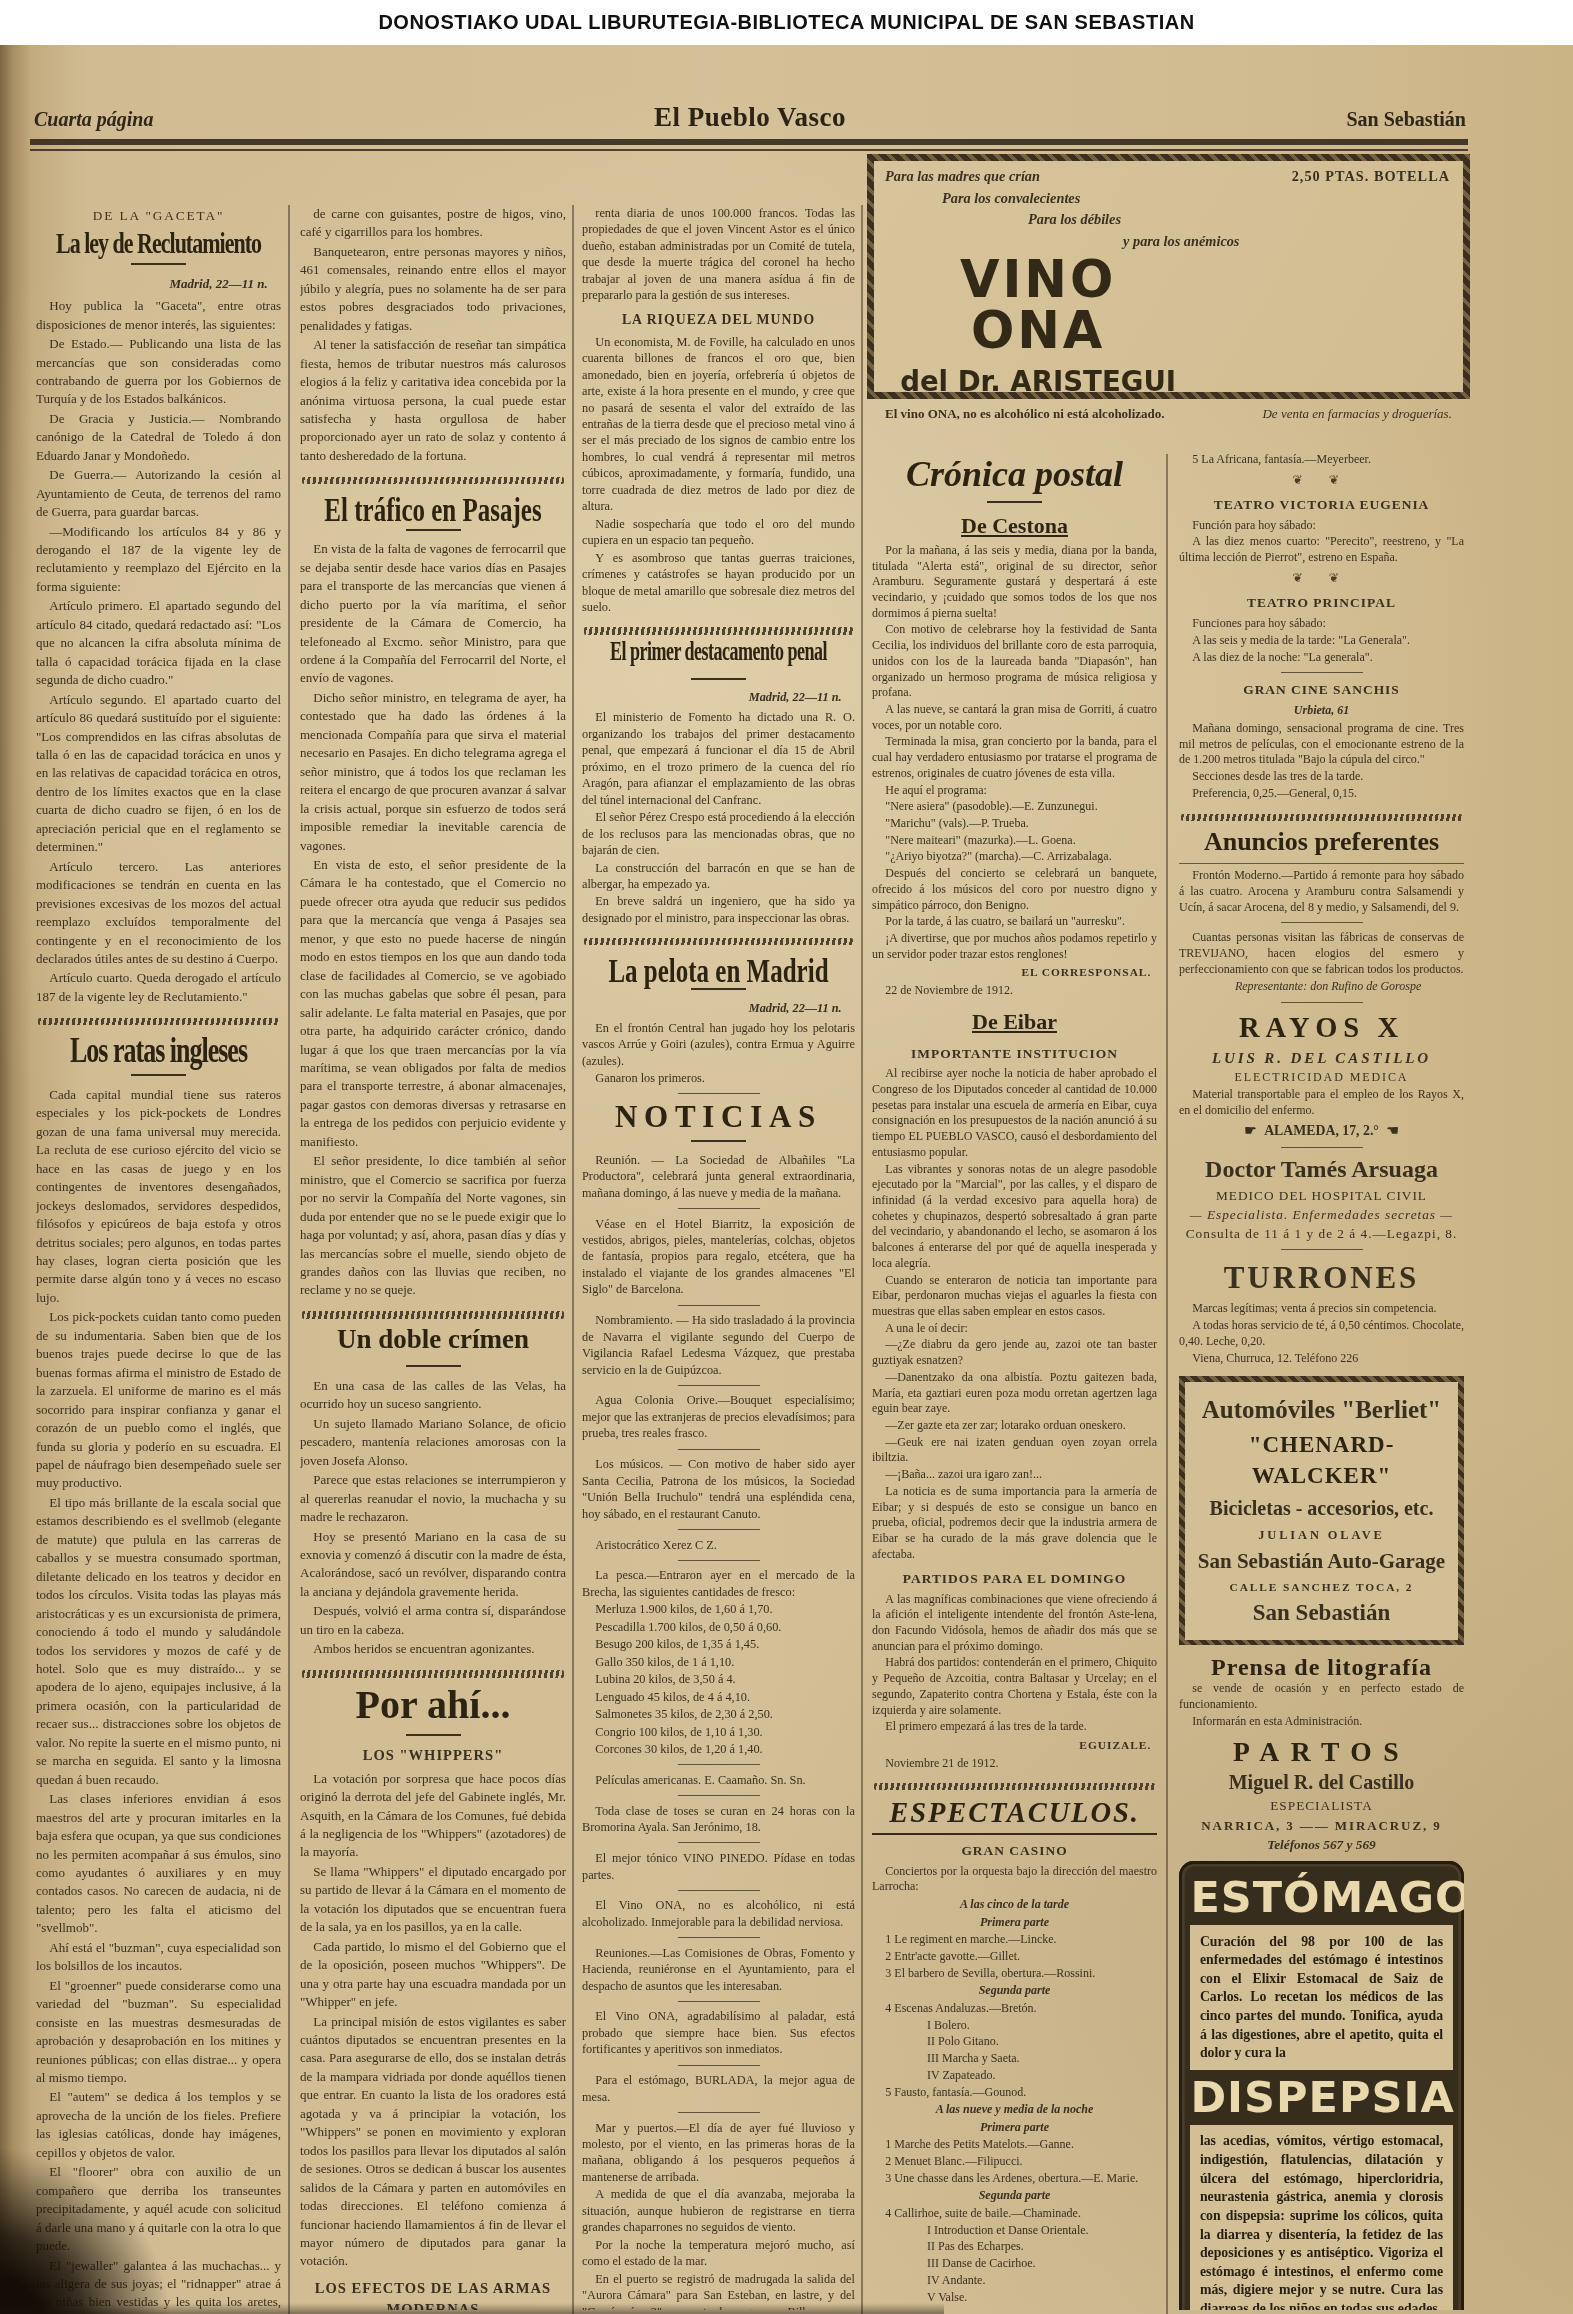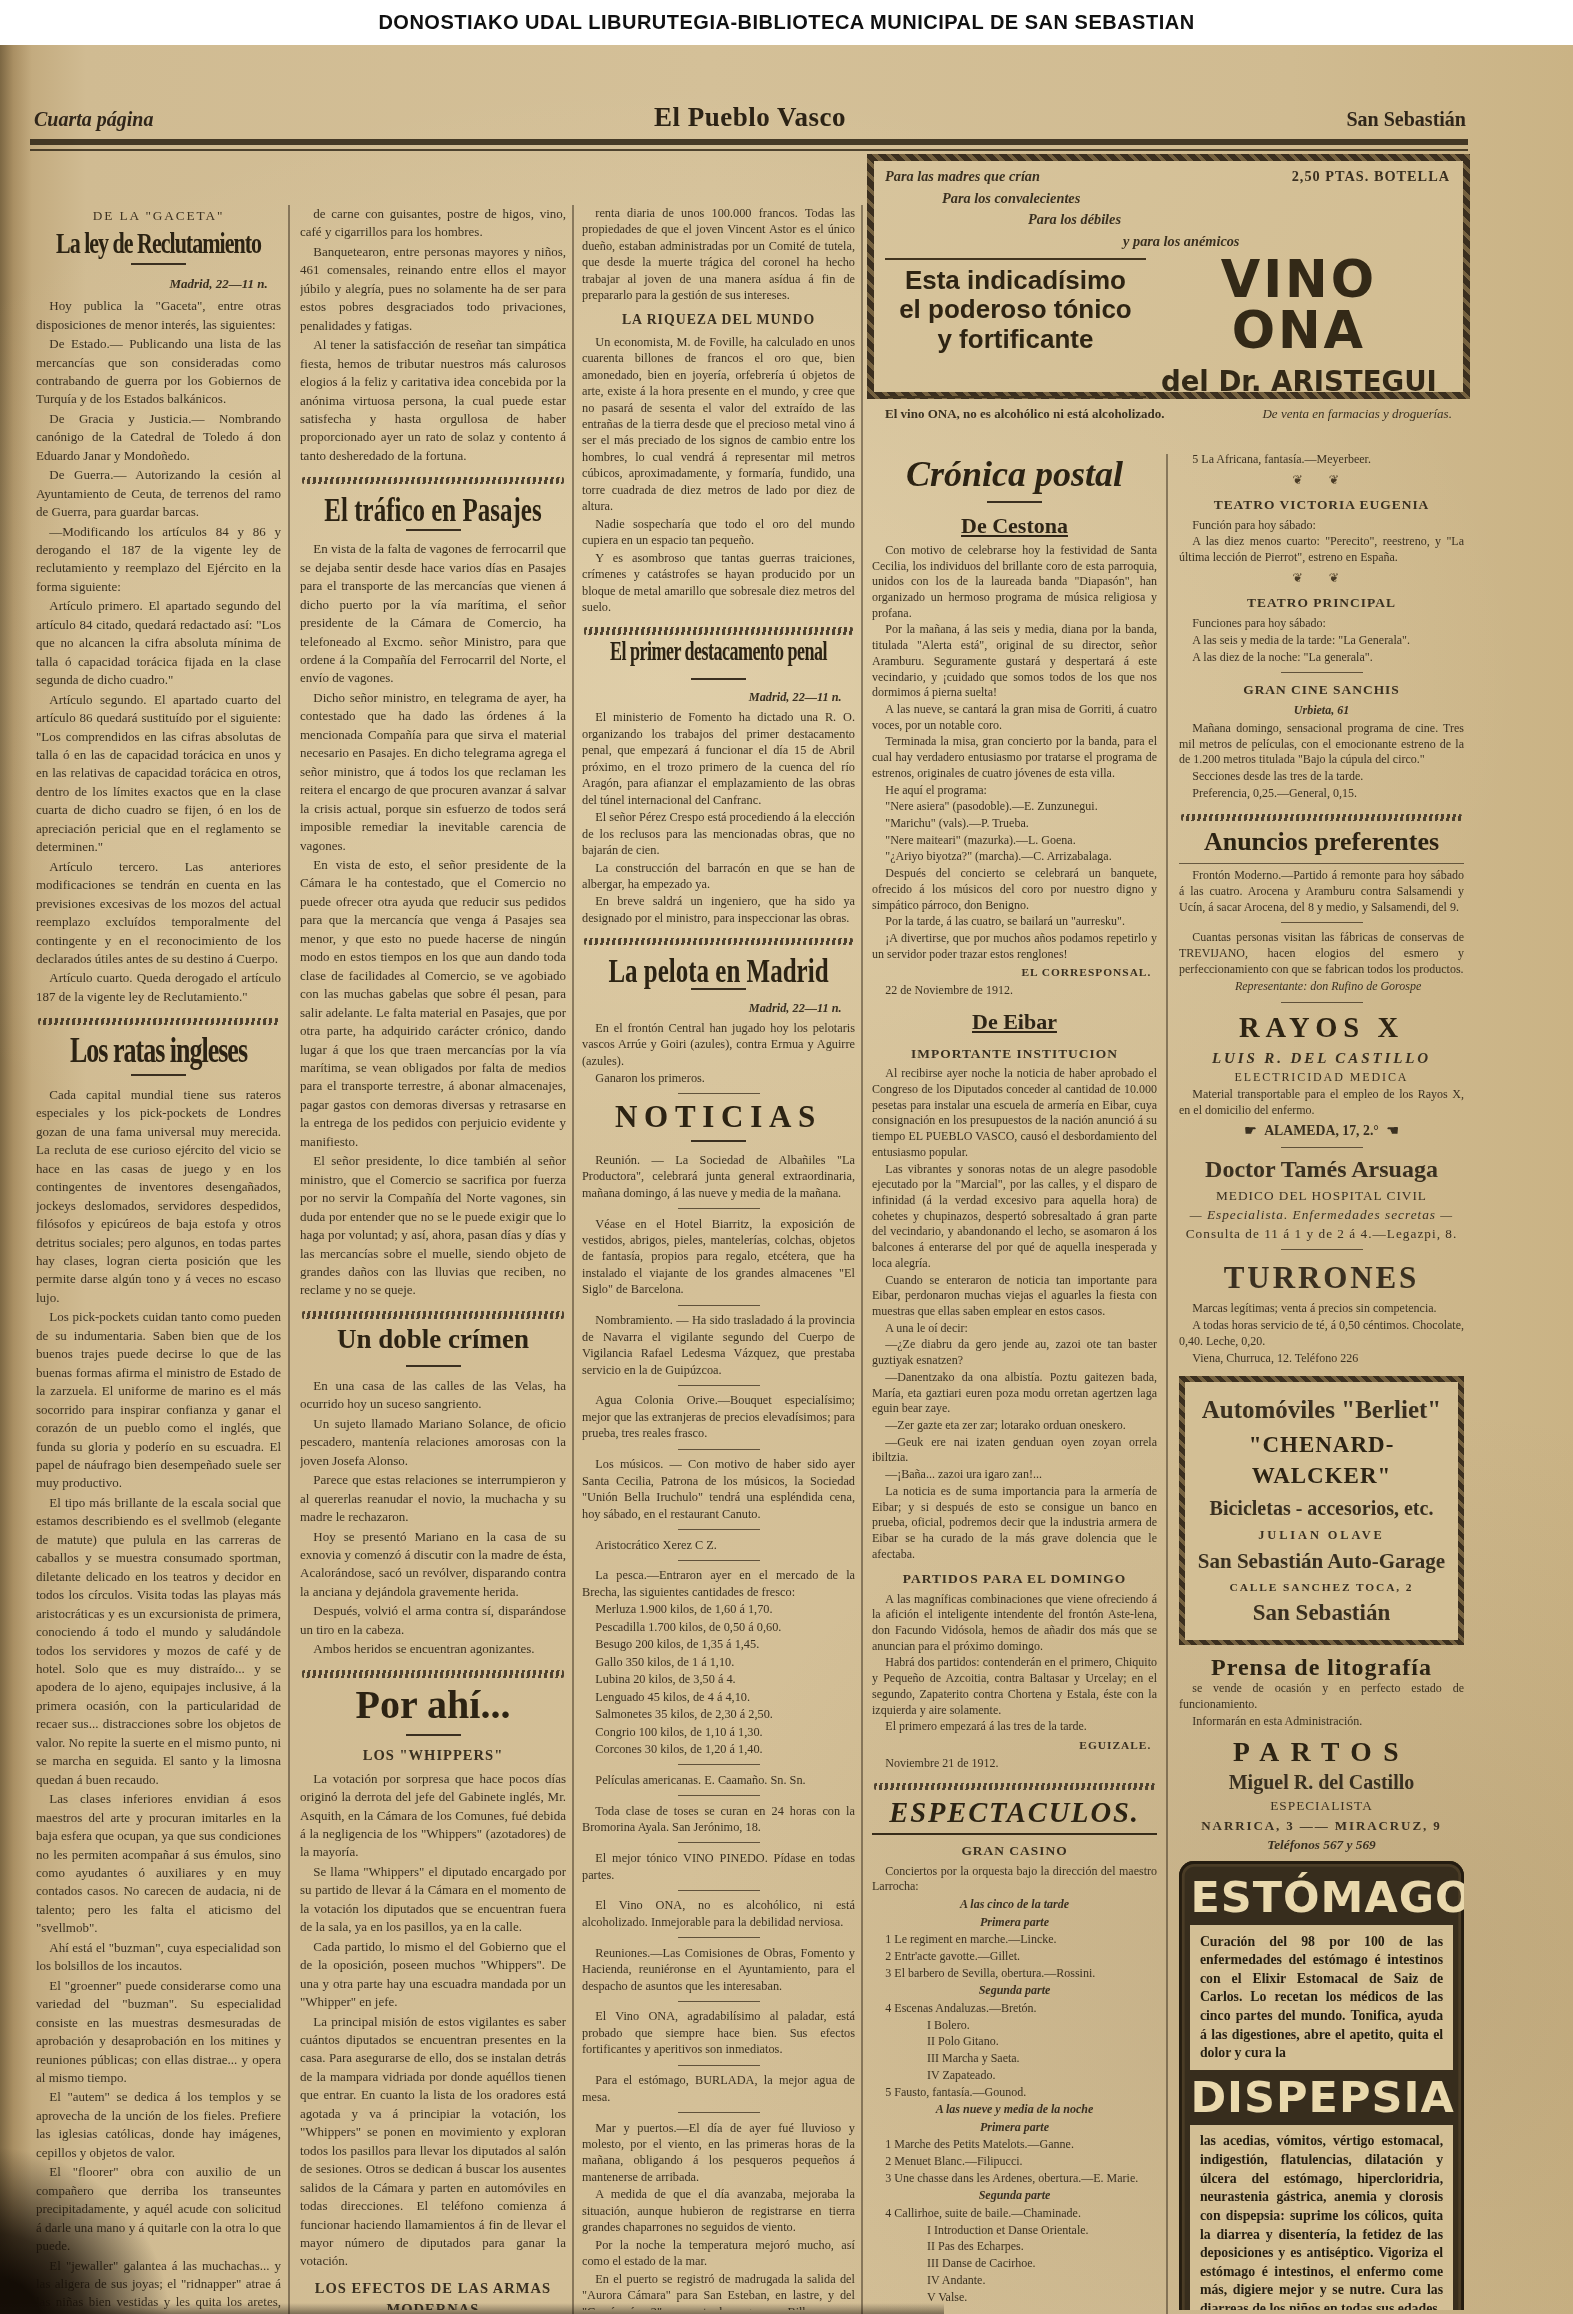--- a/index.html
+++ b/index.html
@@ -298,45 +298,40 @@
   <div class="ad-vino">
     <div class="ad-vino-in">
       <div class="av-price">2,50 PTAS. BOTELLA</div>
       <div class="av-aud">
         <div>Para las madres que crían</div>
         <div class="l2">Para los convalecientes</div>
         <div class="l3">Para los débiles</div>
         <div class="l4">y para los anémicos</div>
       </div>
       <div class="av-flex">
-        <div class="av-left">
-          <div class="av-claim">Esta indicadísimo</div>
-          <div class="av-claim">el poderoso tónico</div>
-          <div class="av-claim">y fortificante</div>
-        </div>
         <div class="av-right">
           <div class="av-brand">VINO ONA</div>
           <div class="av-brand2">del Dr. ARISTEGUI</div>
         </div>
       </div>
       <div class="av-foot">
         <span class="f1">El vino ONA, no es alcohólico ni está alcoholizado.</span>
         <span class="f2">De venta en farmacias y droguerías.</span>
       </div>
     </div>
   </div>
 
   <div class="col col4">
     <section>
       <h2 class="head h-cronica">Crónica postal</h2>
       <div class="hdash"></div>
       <div class="subhead2">De Cestona</div>
       <div>
+          <p class="para">Por la mañana, á las seis y media, diana por la banda, titulada "Alerta está", original de su director, señor Aramburu. Seguramente gustará y despertará á este vecindario, y ¡cuidado que somos todos de los que nos dormimos á pierna suelta!</p>
           <p class="para">Con motivo de celebrarse hoy la festividad de Santa Cecilia, los individuos del brillante coro de esta parroquia, unidos con los de la laureada banda "Diapasón", han organizado un hermoso programa de música religiosa y profana.</p>
-          <p class="para">Por la mañana, á las seis y media, diana por la banda, titulada "Alerta está", original de su director, señor Aramburu. Seguramente gustará y despertará á este vecindario, y ¡cuidado que somos todos de los que nos dormimos á pierna suelta!</p>
           <p class="para">A las nueve, se cantará la gran misa de Gorriti, á cuatro voces, por un notable coro.</p>
           <p class="para">Terminada la misa, gran concierto por la banda, para el cual hay verdadero entusiasmo por tratarse el programa de estrenos, originales de cuatro jóvenes de esta villa.</p>
           <p class="para">He aquí el programa:</p>
           <p class="para">"Nere asiera" (pasodoble).—E. Zunzunegui.</p>
           <p class="para">"Marichu" (vals).—P. Trueba.</p>
           <p class="para">"Nere maiteari" (mazurka).—L. Goena.</p>
           <p class="para">"¿Ariyo biyotza?" (marcha).—C. Arrizabalaga.</p>
           <p class="para">Después del concierto se celebrará un banquete, ofrecido á los músicos del coro por nuestro digno y simpático párroco, don Benigno.</p>
           <p class="para">Por la tarde, á las cuatro, se bailará un "aurresku".</p>
           <p class="para">¡A divertirse, que por muchos años podamos repetirlo y un servidor poder trazar estos renglones!</p>

